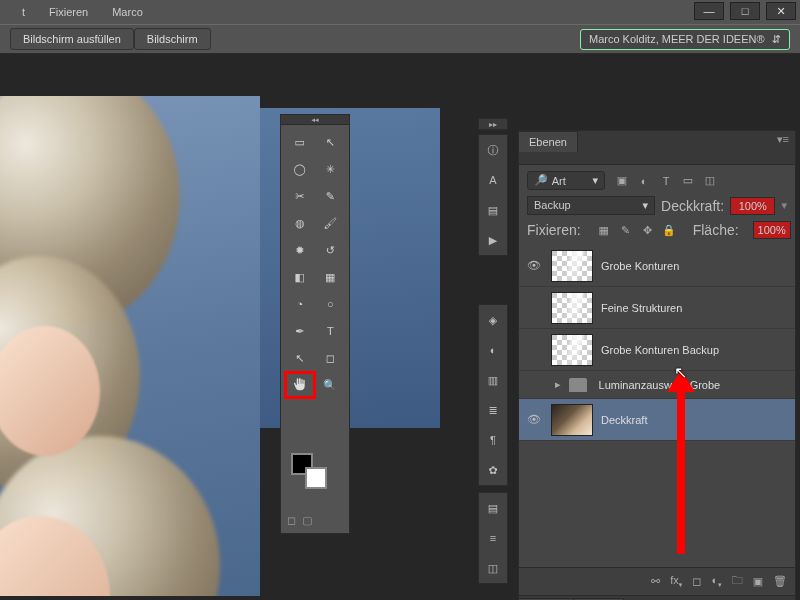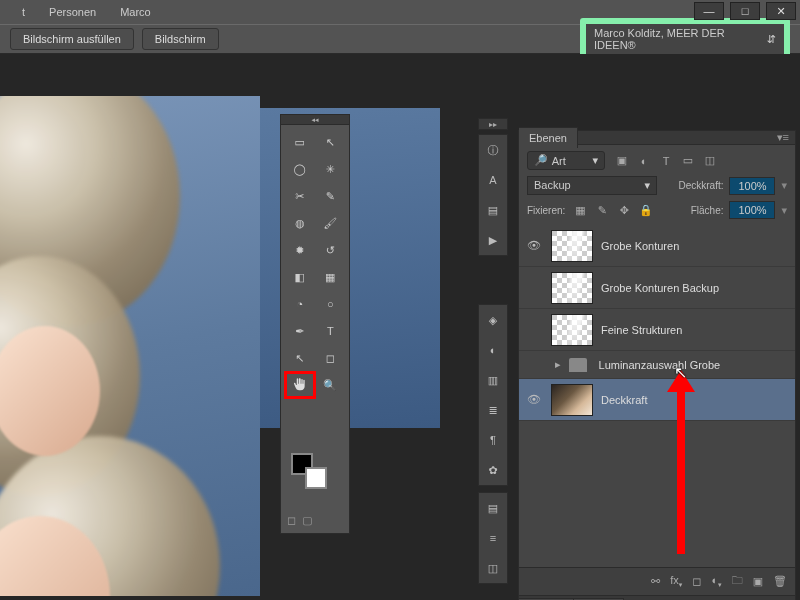--- a/index.html
+++ b/index.html
@@ -37,35 +37,34 @@
     font-size: 11px;
   }
   .buttonbar {
     height: 30px;
     background: #535353;
     border-top: 1px solid #6a6a6a;
     border-bottom: 1px solid #2a2a2a;
     display: flex;
     align-items: center;
     padding: 0 10px;
-    gap: 8px;
   }
   .ps-button {
     background: #4d4d4d;
     border: 1px solid #333;
     border-radius: 3px;
     padding: 4px 12px;
     color: #ddd;
     font-size: 11px;
   }
   .workspace-dd {
     margin-left: auto;
     width: 210px;
     background: #444;
-    border: 6px solid #86efac;
+    border: 1px solid #86efac;
     border-radius: 3px;
     padding: 3px 8px;
     display: flex;
     justify-content: space-between;
     align-items: center;
   }
   .main-area {
     position: absolute;
     top: 54px;
     left: 0;
@@ -206,22 +205,22 @@
     position: absolute;
     right: 4px;
     top: 76px;
     width: 278px;
     height: 490px;
     background: #454545;
     border: 1px solid #2b2b2b;
     display:flex; flex-direction:column;
   }
   .panel-tabs {
-    height: 14px;
-    display:flex; align-items:center;
+    height: 34px;
+    display:flex; align-items:flex-start;
     background: #383838;
     border-bottom: 1px solid #2b2b2b;
   }
   .panel-tab {
     padding: 4px 10px;
     background: #454545;
     border-top: 1px solid #2b2b2b;
     border-right: 1px solid #2b2b2b;
     font-size: 11px;
   }
@@ -238,25 +237,25 @@
     padding:2px 6px; color:#ccc; display:flex; align-items:center; gap:4px;
     width: 78px;
   }
   .filter-icons { display:flex; gap:4px; margin-left:2px; }
   .fic { width:18px; height:18px; display:flex; align-items:center; justify-content:center; color:#aaa; border:1px solid transparent; }
   .blend-dd {
     background:#3a3a3a; border:1px solid #2b2b2b; padding:2px 6px;
     width:130px; display:flex; justify-content:space-between;
   }
   .pct-field {
-    background:#0c4a6e; border:1px solid #2b2b2b; padding:2px 4px;
+    background:#b91c1c; border:1px solid #2b2b2b; padding:2px 4px;
     width:46px; text-align:center; color:#ccc;
   }
-  .lbl { color:#bbb; font-size:10px; }
-  .lock-row { display:flex; align-items:center; gap:6px; }
+  .lbl { color:#bbb; font-size:14px; }
+  .lock-row { display:flex; align-items:center; gap:14px; }
   .lock-ics { display:flex; gap:4px; }
   .layer-list {
     flex:1;
     overflow:auto;
     background:#454545;
   }
   .layer-item {
     display:flex; align-items:center;
     height: 42px;
     padding: 0 6px;
@@ -333,21 +332,21 @@
   .canvas-frame-top {
     position:absolute; left:0; top:54px; width:460px; height:40px;
     background:#262626;
   }
 </style>
 </head>
 <body>
 
 <div class="menubar">
   <span class="menu-item">t</span>
-  <span class="menu-item">Personen</span>
+  <span class="menu-item">Fixieren</span>
   <span class="menu-item">Marco</span>
 </div>
 <div class="window-controls">
   <div class="win-btn">—</div>
   <div class="win-btn">□</div>
   <div class="win-btn">✕</div>
 </div>
 
 <div class="buttonbar">
   <button class="ps-button">Bildschirm ausfüllen</button>
@@ -480,28 +479,28 @@
         <div class="layer-thumb">
             <div class="streak"></div>
           </div>
         <span class="layer-name">Grobe Konturen</span>
       </div>
       <div class="layer-item">
         <span class="vis-eye"></span>
         <div class="layer-thumb">
             <div class="streak"></div>
           </div>
-        <span class="layer-name">Grobe Konturen Backup</span>
+        <span class="layer-name">Feine Strukturen</span>
       </div>
       <div class="layer-item">
         <span class="vis-eye"></span>
         <div class="layer-thumb">
             <div class="streak"></div>
           </div>
-        <span class="layer-name">Feine Strukturen</span>
+        <span class="layer-name">Grobe Konturen Backup</span>
       </div>
       <div class="layer-item group">
         <span class="vis-eye"></span>
         <span class="group-arrow">▸</span>
         <div class="group-folder"></div>
         <span class="layer-name">Luminanzauswahl Grobe</span>
       </div>
       <div class="layer-item selected">
         <span class="vis-eye">👁</span>
         <div class="layer-thumb photo"></div>

